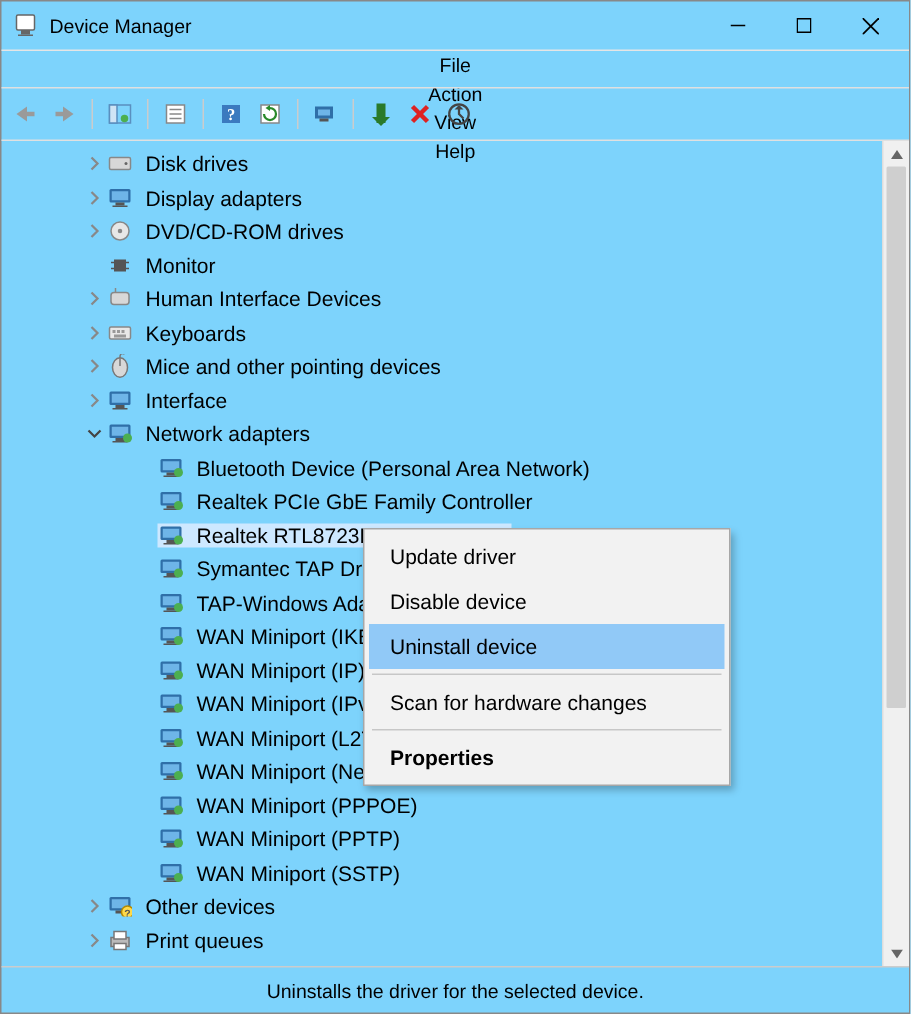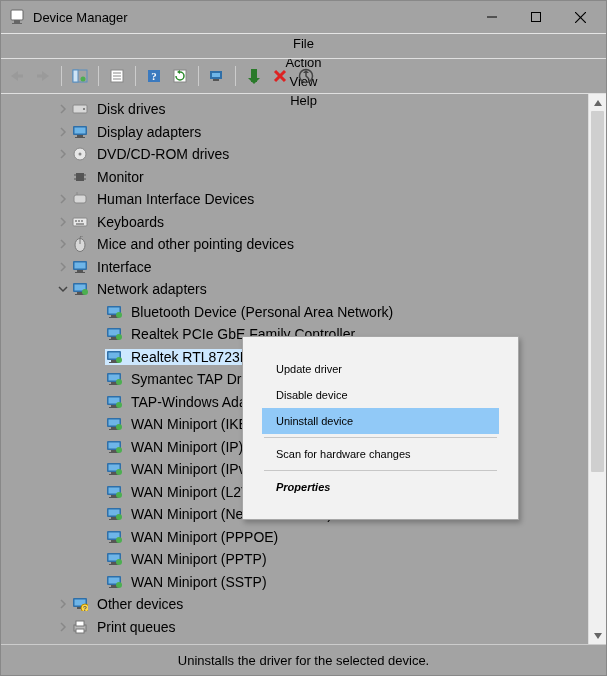--- a/index.html
+++ b/index.html
@@ -12,21 +12,21 @@
     height: 676px;
     overflow: hidden;
   }
   .window {
     width: 607px;
     height: 676px;
     box-sizing: border-box;
     border: 1px solid #888;
     display: flex;
     flex-direction: column;
-    background: #a3a3a3;
+    background: #7dd3fc;
   }
   .titlebar {
     height: 32px;
     display: flex;
     align-items: center;
     padding: 0 4px 0 8px;
     border-bottom: 1px solid #e5e5e5;
   }
   .titlebar .app-icon {
     width: 16px; height: 16px;
@@ -133,40 +133,40 @@
   .sb-thumb {
     position: absolute;
     left: 2px; right: 2px;
     top: 0; height: 70%;
     background: #cfcfcf;
     border-radius: 1px;
   }
   .context-menu {
     position: absolute;
     left: 216px;
-    top: 242px;
+    top: 258px;
     width: 237px;
     background: #f2f2f2;
     border: 1px solid #a7a7a7;
     box-shadow: 2px 3px 5px rgba(0,0,0,0.25);
-    padding: 19px;
-    font-size: 11px;
+    padding: 3px;
+    font-size: 14px;
   }
   .cm-item {
     padding: 7px 14px;
   }
   .cm-item.hover {
     background: #91c9f7;
   }
   .cm-sep {
     height: 1px;
     background: #c7c7c7;
     margin: 3px 2px;
   }
-  .cm-item.bold { font-weight: 700; font-style: italic; }
+  .cm-item.bold { font-weight: 700; }
   .statusbar {
     height: 24px;
     border-top: 1px solid #ccc;
     font-size: 13px;
     padding: 3px 6px;
     display: flex;
     align-items: center;
     justify-content: center;
   }
 </style>

